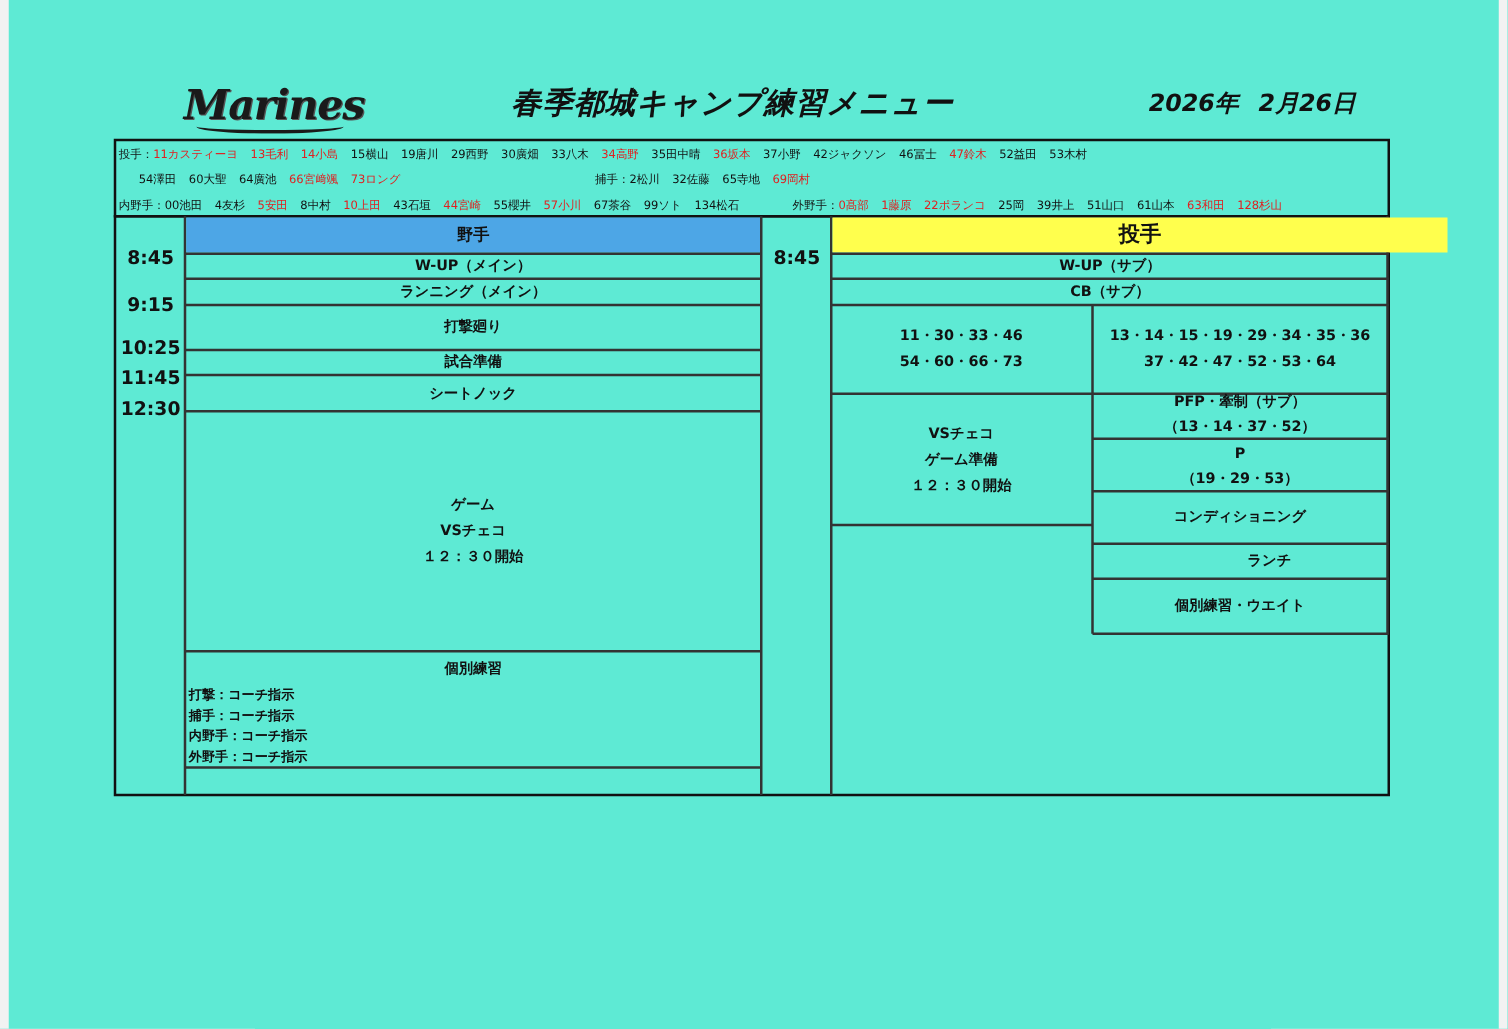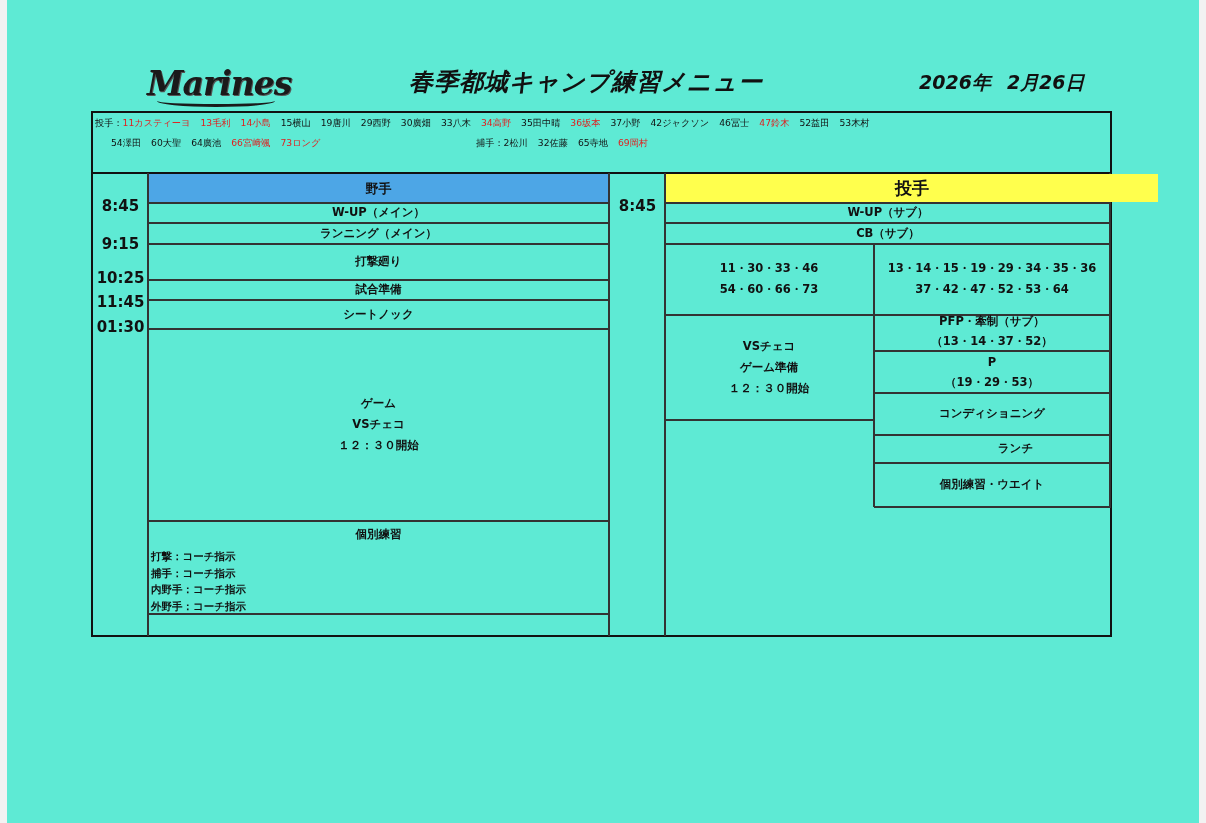--- a/index.html
+++ b/index.html
@@ -44,20 +44,26 @@
 <div class="abs box roster">
   <div class="rline" style="left:2px; top:4px;">
     <span style="margin-right:0">投手：</span><span id="p1"><span class="red">11カスティーヨ</span><span class="red">13毛利</span><span class="red">14小島</span><span>15横山</span><span>19唐川</span><span>29西野</span><span>30廣畑</span><span>33八木</span><span class="red">34高野</span><span>35田中晴</span><span class="red">36坂本</span><span>37小野</span><span>42ジャクソン</span><span>46冨士</span><span class="red">47鈴木</span><span>52益田</span><span>53木村</span></span>
   </div>
   <div class="rline" style="left:18px; top:24px;">
     <span id="p2"><span>54澤田</span><span>60大聖</span><span>64廣池</span><span class="red">66宮﨑颯</span><span class="red">73ロング</span></span>
   </div>
   <div class="rline" style="left:383px; top:24px;">
     <span style="margin-right:0">捕手：</span><span id="c1"><span>2松川</span><span>32佐藤</span><span>65寺地</span><span class="red">69岡村</span></span>
   </div>
+  <div class="rline" style="left:2px; top:45px;">
+    <span style="margin-right:0">内野手：</span><span id="i1"><span>00池田</span><span>4友杉</span><span class="red">5安田</span><span>8中村</span><span class="red">10上田</span><span>43石垣</span><span class="red">44宮崎</span><span>55櫻井</span><span class="red">57小川</span><span>67茶谷</span><span>99ソト</span><span>134松石</span></span>
+  </div>
+  <div class="rline" style="left:541px; top:45px;">
+    <span style="margin-right:0">外野手：</span><span id="o1"><span class="red">0髙部</span><span class="red">1藤原</span><span class="red">22ポランコ</span><span>25岡</span><span>39井上</span><span>51山口</span><span>61山本</span><span class="red">63和田</span><span class="red">128杉山</span></span>
+  </div>
 </div>
 
 <div class="abs box" style="left:91px; top:172px; width:1021px; height:465px;"></div>
 
 <div class="vline" style="left:147px; top:173px; height:463px;"></div>
 <div class="vline" style="left:608px; top:173px; height:463px;"></div>
 <div class="vline" style="left:664px; top:173px; height:463px;"></div>
 <div class="vline" style="left:873px; top:244px; height:263px;"></div>
 <div class="vline" style="left:1109px; top:173px; height:334px;"></div>
 
@@ -85,21 +91,21 @@
   <div>捕手：コーチ指示</div>
   <div>内野手：コーチ指示</div>
   <div>外野手：コーチ指示</div>
 </div>
 <div class="hline" style="left:148px; top:613px; width:461px;"></div>
 
 <div class="time" style="left:92px; top:197px;">8:45</div>
 <div class="time" style="left:92px; top:235px;">9:15</div>
 <div class="time" style="left:92px; top:269px;">10:25</div>
 <div class="time" style="left:92px; top:293px;">11:45</div>
-<div class="time" style="left:92px; top:318px;">01:30</div>
+<div class="time" style="left:92px; top:318px;">12:30</div>
 
 <div class="time" style="left:609px; top:197px;">8:45</div>
 
 <div class="cell hdr-yellow" style="left:666px; top:174px; width:492px; height:28px; font-size:17px;">投手</div>
 <div class="hline" style="left:665px; top:202px; width:446px;"></div>
 <div class="cell" style="left:665px; top:203px; width:446px; height:19px;">W-UP（サブ）</div>
 <div class="hline" style="left:665px; top:222px; width:446px;"></div>
 <div class="cell" style="left:665px; top:223px; width:446px; height:20px;">CB（サブ）</div>
 <div class="hline" style="left:665px; top:243px; width:446px;"></div>
 

